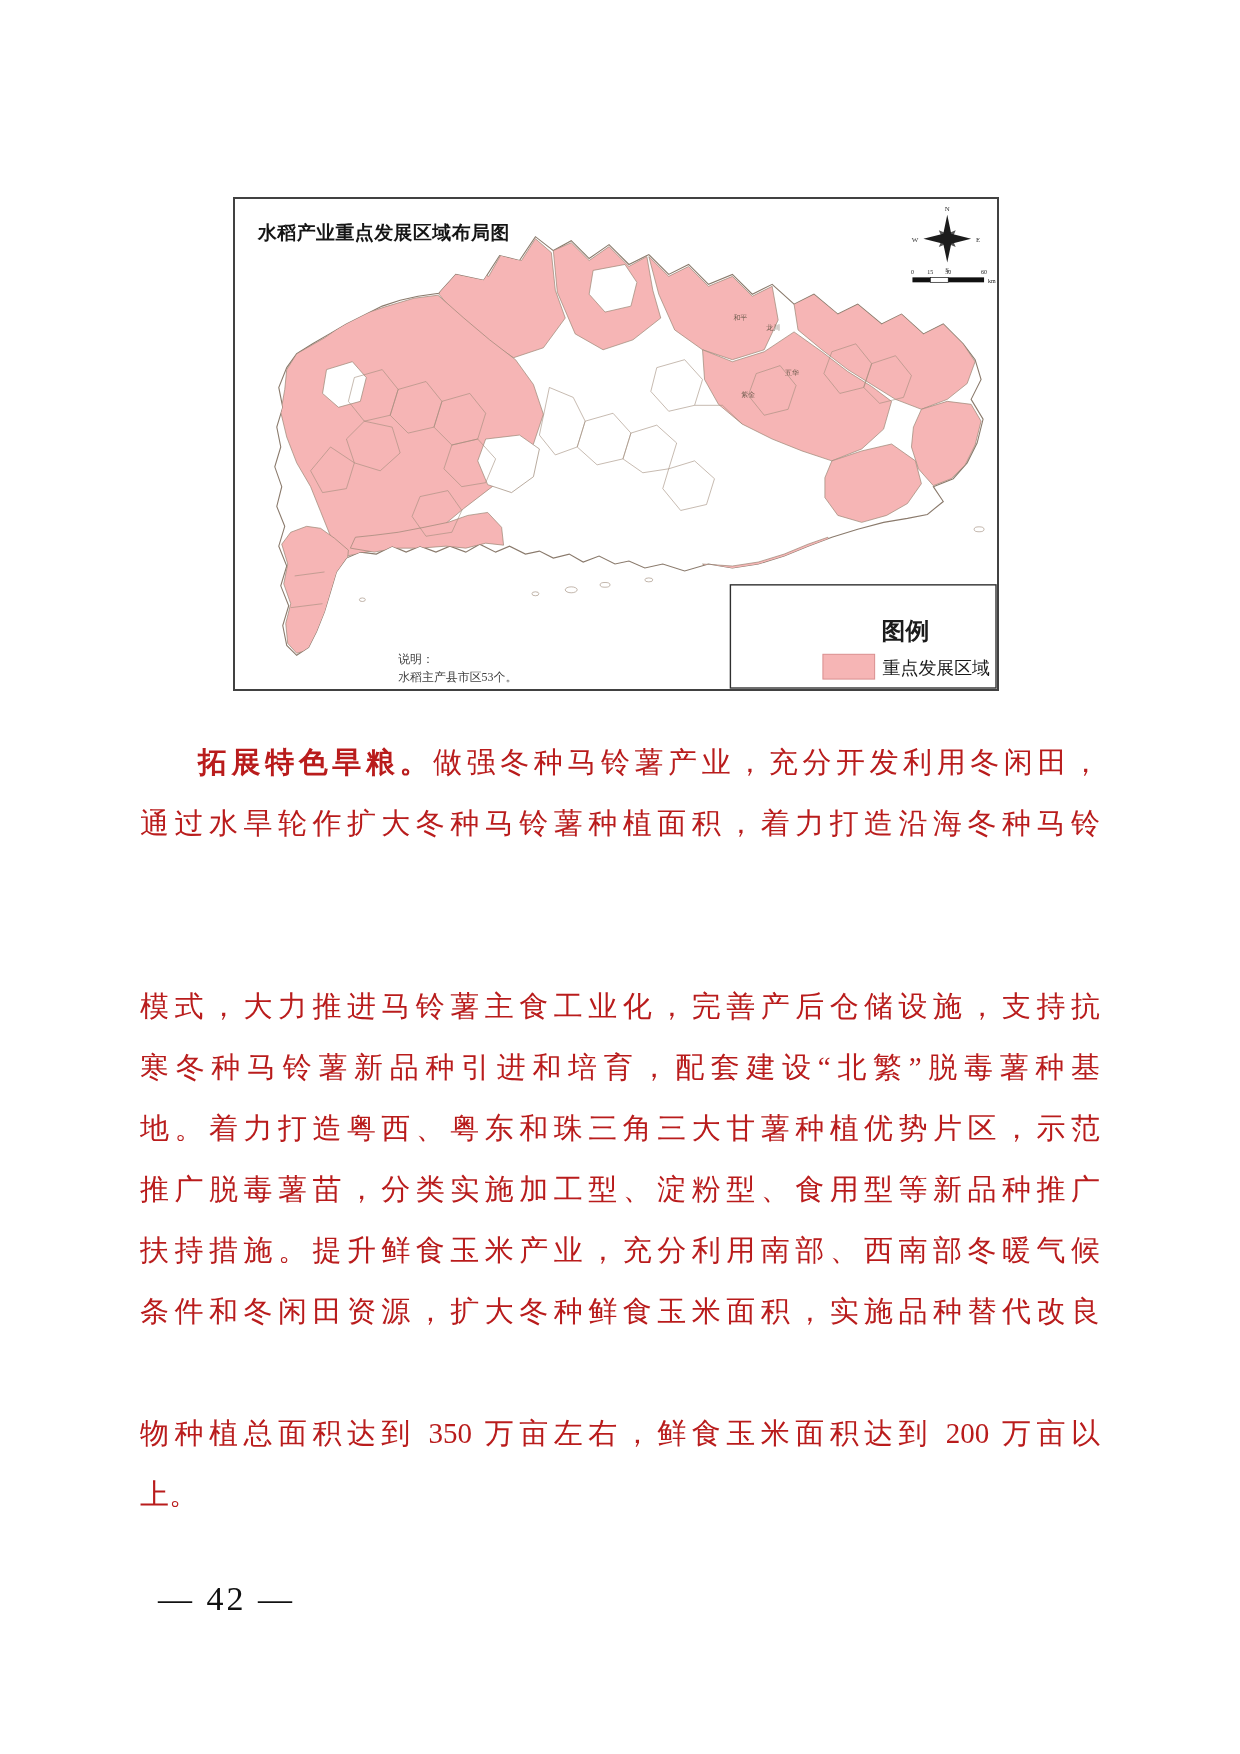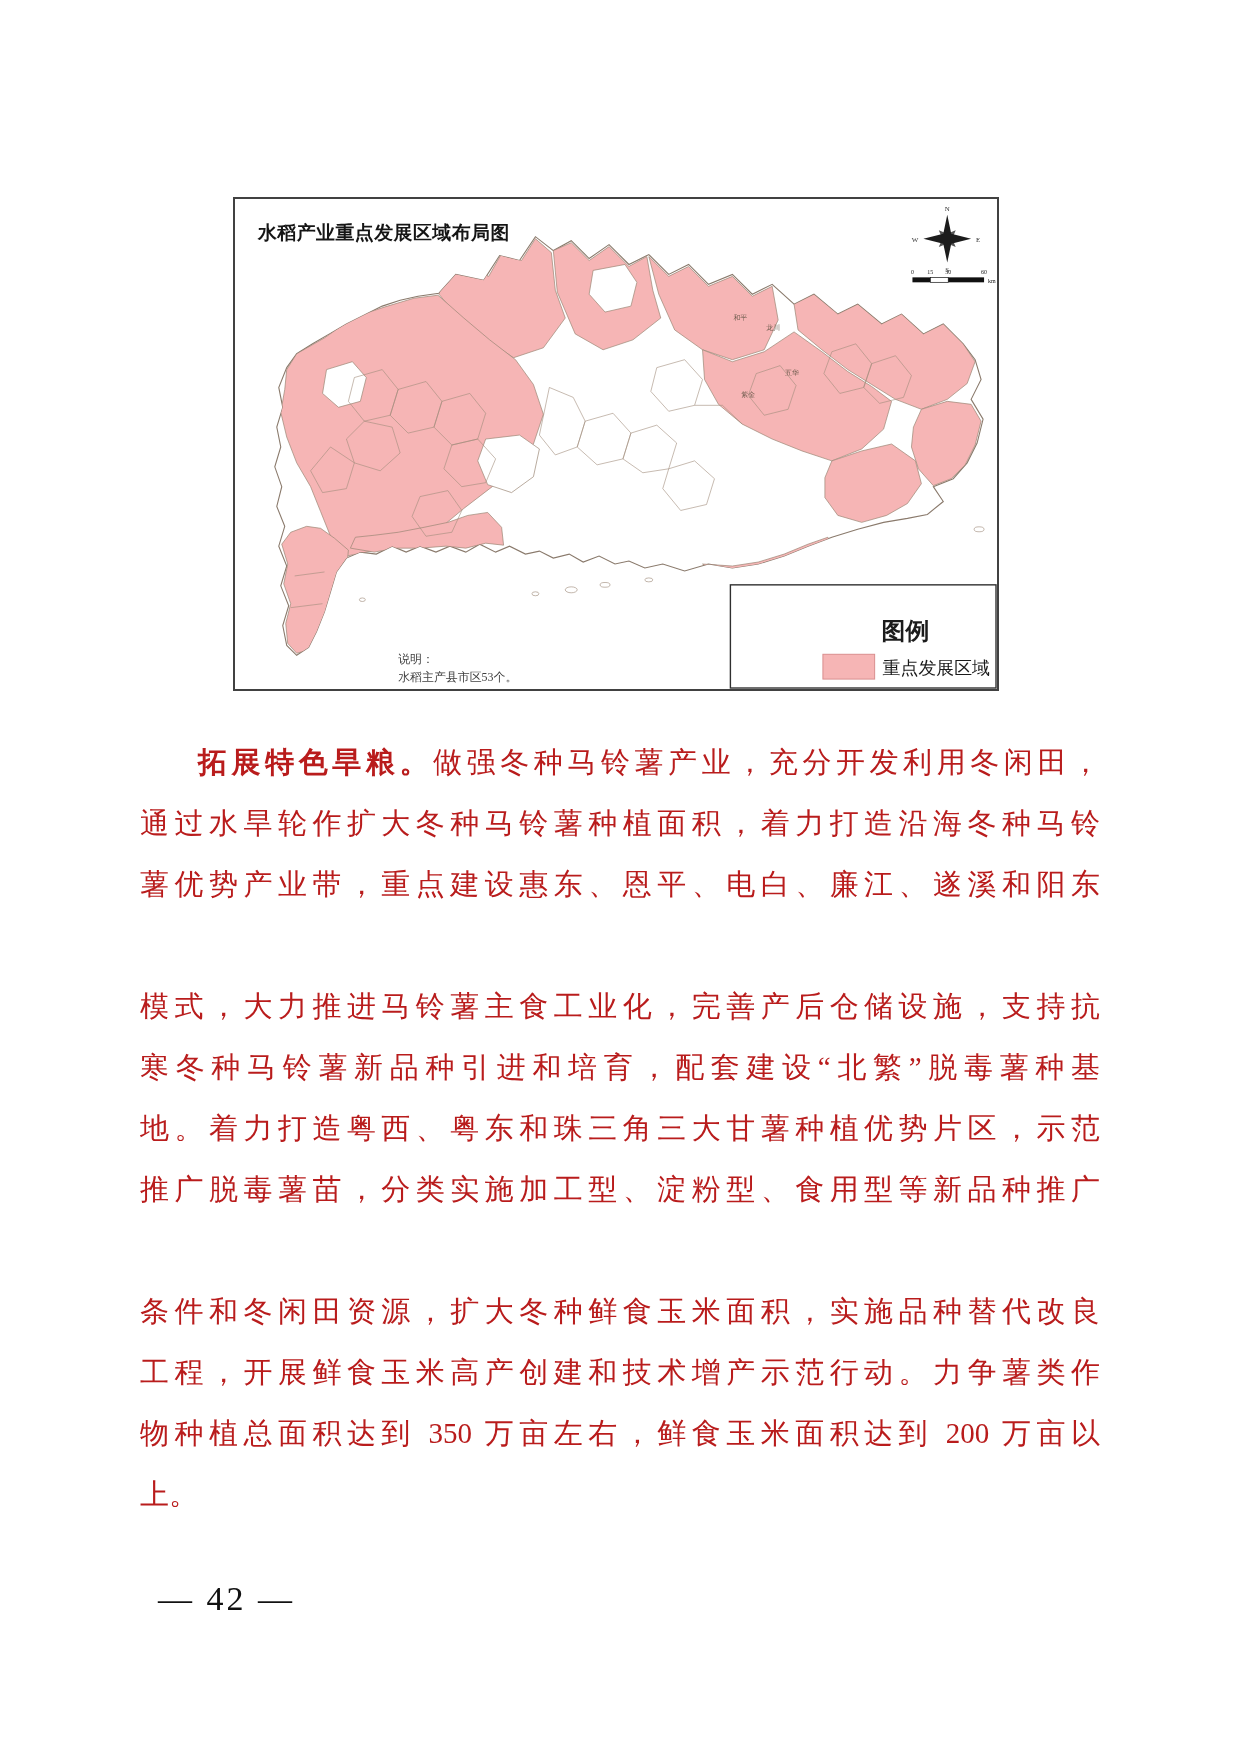--- a/index.html
+++ b/index.html
@@ -147,25 +147,24 @@
         <rect x="591" y="459" width="52" height="25" stroke="#D98E8E" stroke-width="1" style="fill: rgb(246, 181, 181); background-color: rgb(246, 181, 181);"></rect>
         <text class="legend-item-text" x="651" y="479" font-size="18">重点发展区域</text>
       </g>
     </svg>
   </div>
 
   <div class="bodyline indent" style="top:732px">
     <span class="lead-bold">拓展特色旱粮。</span><span>做强冬种马铃薯产业，充分开发利用冬闲田，</span>
   </div>
   <div class="bodyline" style="top:793px">通过水旱轮作扩大冬种马铃薯种植面积，着力打造沿海冬种马铃</div>
-  <div class="bodyline" style="top:854px">薯优势产业带，重点建设惠东、恩平、电白、廉江、遂溪和阳东</div>
   <div class="bodyline" style="top:976px">模式，大力推进马铃薯主食工业化，完善产后仓储设施，支持抗</div>
   <div class="bodyline" style="top:1037px">寒冬种马铃薯新品种引进和培育，配套建设“北繁”脱毒薯种基</div>
   <div class="bodyline" style="top:1098px">地。着力打造粤西、粤东和珠三角三大甘薯种植优势片区，示范</div>
   <div class="bodyline" style="top:1159px">推广脱毒薯苗，分类实施加工型、淀粉型、食用型等新品种推广</div>
+  <div class="bodyline" style="top:1220px">扶持措施。提升鲜食玉米产业，充分利用南部、西南部冬暖气候</div>
   <div class="bodyline" style="top:1281px">条件和冬闲田资源，扩大冬种鲜食玉米面积，实施品种替代改良</div>
-  <div class="bodyline" style="top:1342px">工程，开展鲜食玉米高产创建和技术增产示范行动。力争薯类作</div>
   <div class="bodyline" style="top:1403px">物种植总面积达到 350 万亩左右，鲜食玉米面积达到 200 万亩以</div>
   <div class="bodyline lastline" style="top:1464px">上。</div>
 
   <div class="page-number">— 42 —</div>
 
 </div>
 
 </body></html>

